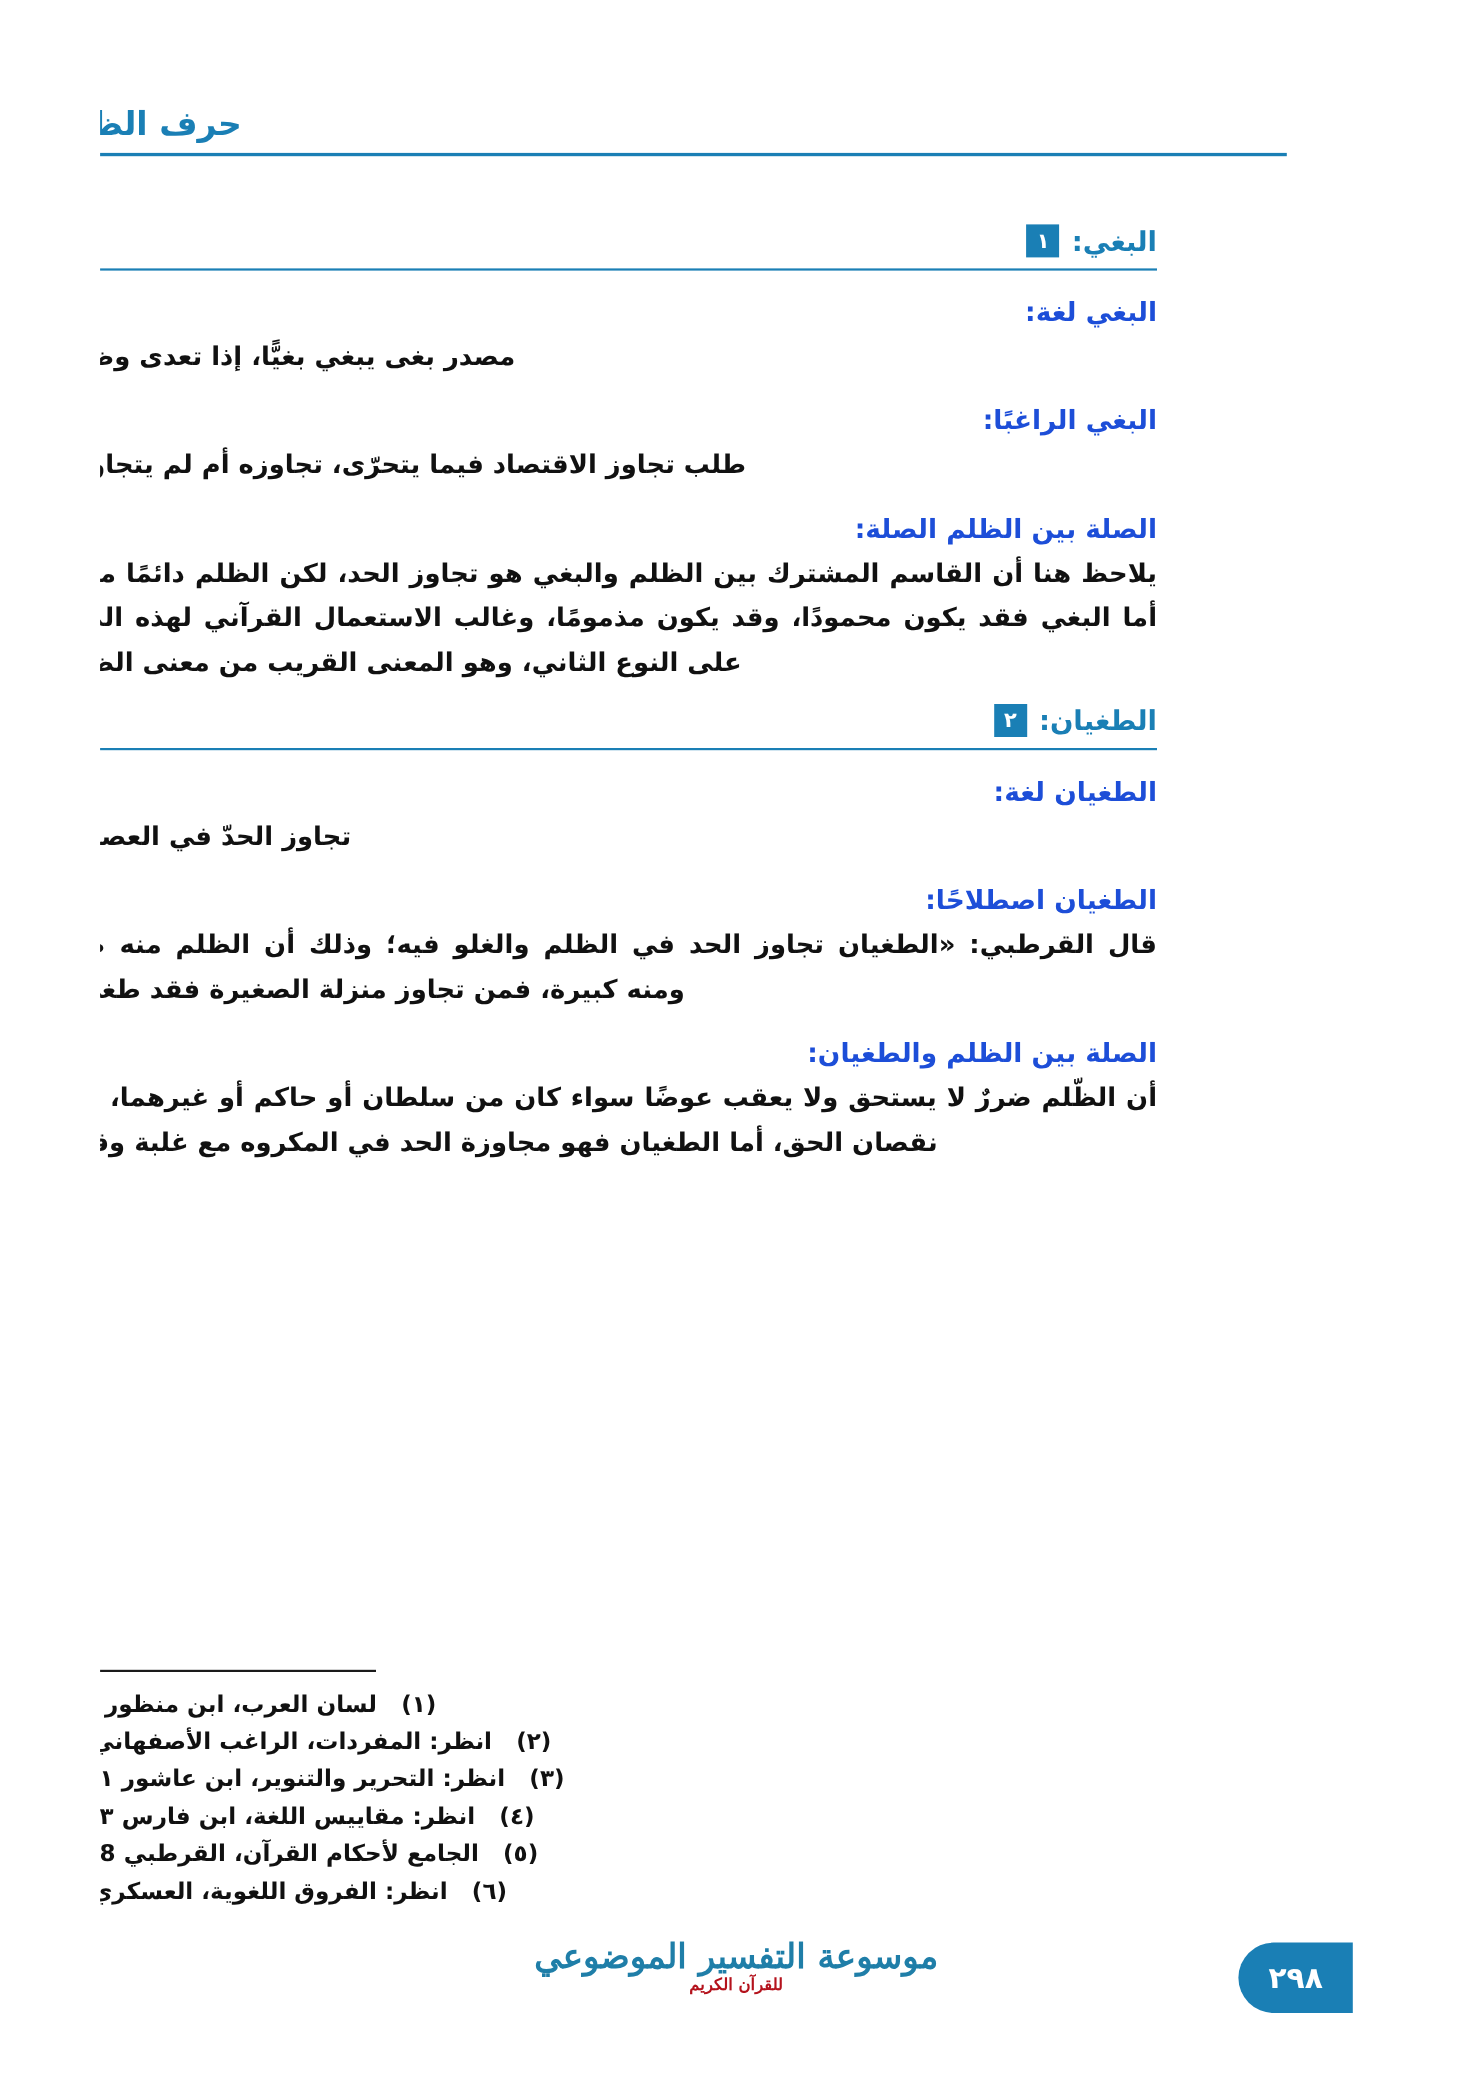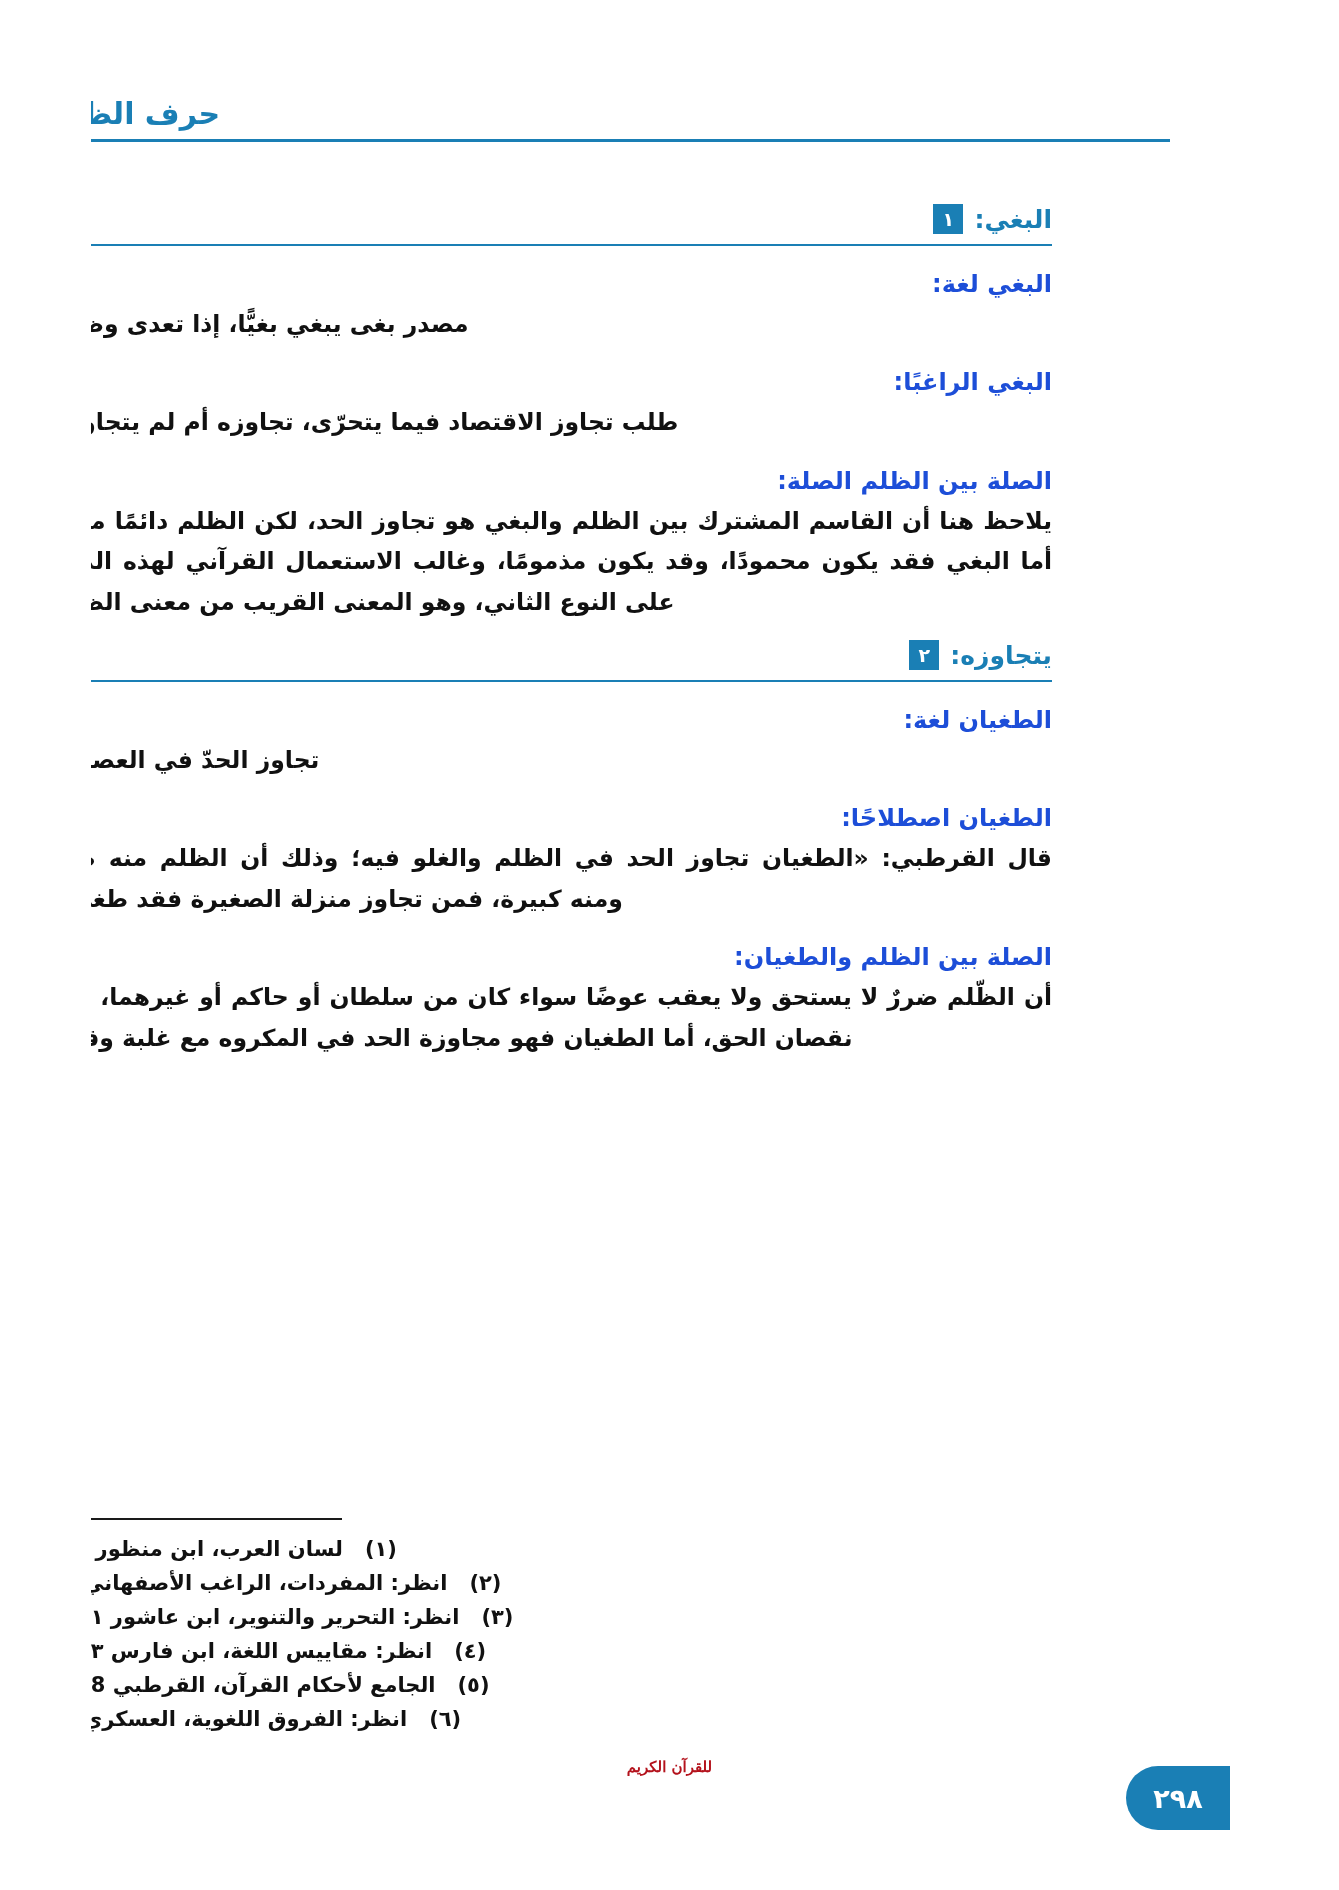--- a/index.html
+++ b/index.html
@@ -240,21 +240,21 @@
       <span>طلب تجاوز الاقتصاد فيما يتحرّى، تجاوزه أم لم يتجاوزه</span><sup class="ref">(٢)</sup><span>.</span>
     </p>
 
     <div class="sub-head">الصلة بين الظلم الصلة:</div>
     <p class="body">
       <span>يلاحظ هنا أن القاسم المشترك بين الظلم والبغي هو تجاوز الحد، لكن الظلم دائمًا مذموم، أما البغي فقد يكون محمودًا، وقد يكون مذمومًا، وغالب الاستعمال القرآني لهذه المفردة على النوع الثاني، وهو المعنى القريب من معنى الظلم</span><sup class="ref">(٣)</sup><span>.</span>
     </p>
 
     <div class="num-row">
       <div class="num-row-wrap">
-        <span class="num-label">يتجاوزه:</span>
+        <span class="num-label">الطغيان:</span>
         <span class="num-box">٢</span>
       </div>
     </div>
     <div class="hr-blue"></div>
 
     <div class="sub-head">الطغيان لغة:</div>
     <p class="body">
       <span>تجاوز الحدّ في العصيان</span><sup class="ref">(٤)</sup><span>.</span>
     </p>
 
@@ -294,18 +294,19 @@
       <span>الجامع لأحكام القرآن، القرطبي 8 /٢٤٥ .</span>
     </div>
     <div class="fn-line">
       <span class="fn-num">(٦)</span>
       <span>انظر: الفروق اللغوية، العسكري ٢٣٠ .</span>
     </div>
   </div>
 
   <div class="footer">
     <div class="logo">
+      <div class="logo-main">موسوعة التفسير الموضوعي</div>
       <div class="logo-sub">للقرآن الكريم</div>
     </div>
     <div class="page-badge">٢٩٨</div>
   </div>
 
 </div>
 
 </body></html>

